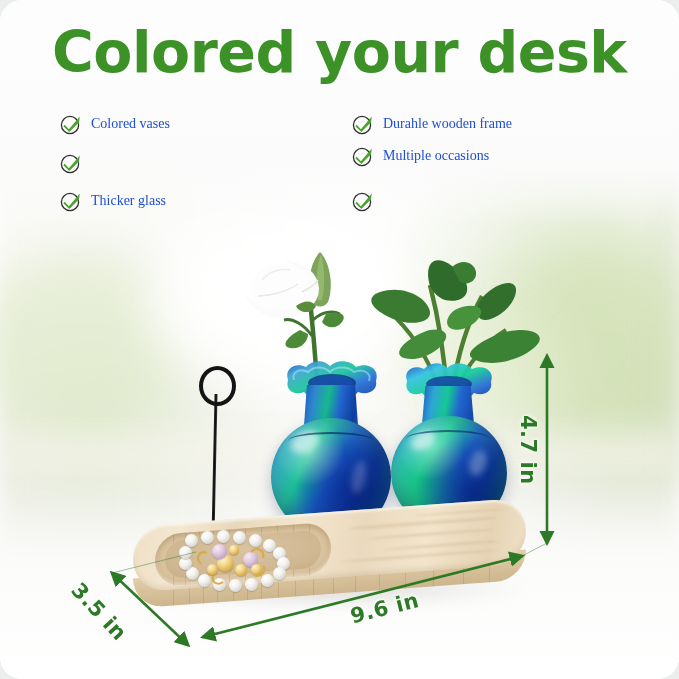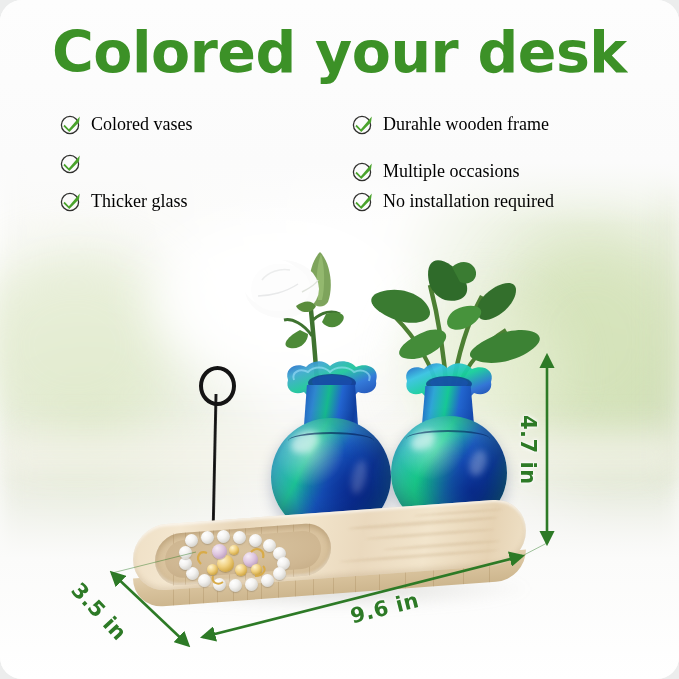--- a/index.html
+++ b/index.html
@@ -51,21 +51,21 @@
     background:linear-gradient(180deg,#fdfdfd 0%,#fbfbfb 72%,rgba(251,251,250,0) 100%);}
   .title{
     position:absolute;left:52px;top:24px;
     font-size:57px;font-weight:bold;color:#3c9127;
     letter-spacing:-0.5px;line-height:1;
     font-family:"DejaVu Sans", sans-serif;
   }
   .feature{
     position:absolute;display:flex;align-items:center;gap:9px;
     font-family:"Liberation Serif", serif;
-    font-size:18px;color:#000000;white-space:nowrap;
+    font-size:14px;color:#1d4ed8;white-space:nowrap;
   }
   .check{position:relative;width:22px;height:22px;flex:0 0 22px;}
   .check svg{display:block;}
 
   
   .tray-shadow{
     position:absolute;left:120px;top:568px;width:415px;height:42px;
     background:radial-gradient(ellipse at 50% 50%, rgba(150,148,140,.30) 0%, rgba(150,148,140,0) 70%);
     filter:blur(6px);
   }
@@ -198,37 +198,36 @@
 
   <div class="feature" style="left:352px;top:113px;">
     <span class="check">
       <svg width="22" height="22" viewBox="0 0 22 22">
         <circle cx="10" cy="12" r="8.6" fill="none" stroke="#30302e" stroke-width="1.3"></circle>
         <path d="M4.6 11.8 L8.9 16.3 L19.8 3.6 L19.0 9.2 L9.3 19.0 L3.4 13.2 Z" fill="#4aa32c"></path>
       </svg>
     </span>
     <span>Durahle wooden frame</span>
   </div>
-  <div class="feature" style="left:352px;top:160px;text-align:center;">
+  <div class="feature" style="left:352px;top:145px;text-align:center;">
     <span class="check">
       <svg width="22" height="22" viewBox="0 0 22 22">
         <circle cx="10" cy="12" r="8.6" fill="none" stroke="#30302e" stroke-width="1.3"></circle>
         <path d="M4.6 11.8 L8.9 16.3 L19.8 3.6 L19.0 9.2 L9.3 19.0 L3.4 13.2 Z" fill="#4aa32c"></path>
       </svg>
     </span>
     <span>Multiple occasions</span>
   </div>
   <div class="feature" style="left:352px;top:190px;">
     <span class="check">
       <svg width="22" height="22" viewBox="0 0 22 22">
         <circle cx="10" cy="12" r="8.6" fill="none" stroke="#30302e" stroke-width="1.3"></circle>
         <path d="M4.6 11.8 L8.9 16.3 L19.8 3.6 L19.0 9.2 L9.3 19.0 L3.4 13.2 Z" fill="#4aa32c"></path>
       </svg>
     </span>
-    <span>No installation required</span>
   </div>
 
   <div class="tray-shadow"></div>
 
   <svg class="dim-svg" viewBox="0 0 679 679">
     <g>
       <path d="M447 395 C444 350 437 312 430 285" stroke="#4d7f33" stroke-width="4.5" fill="none"></path>
       <path d="M452 392 C458 352 470 318 482 296" stroke="#4d7f33" stroke-width="4.5" fill="none"></path>
       <path d="M441 396 C430 360 412 334 396 318" stroke="#4d7f33" stroke-width="4" fill="none"></path>
       <path d="M455 394 C466 364 486 342 506 330" stroke="#4d7f33" stroke-width="4" fill="none"></path>

